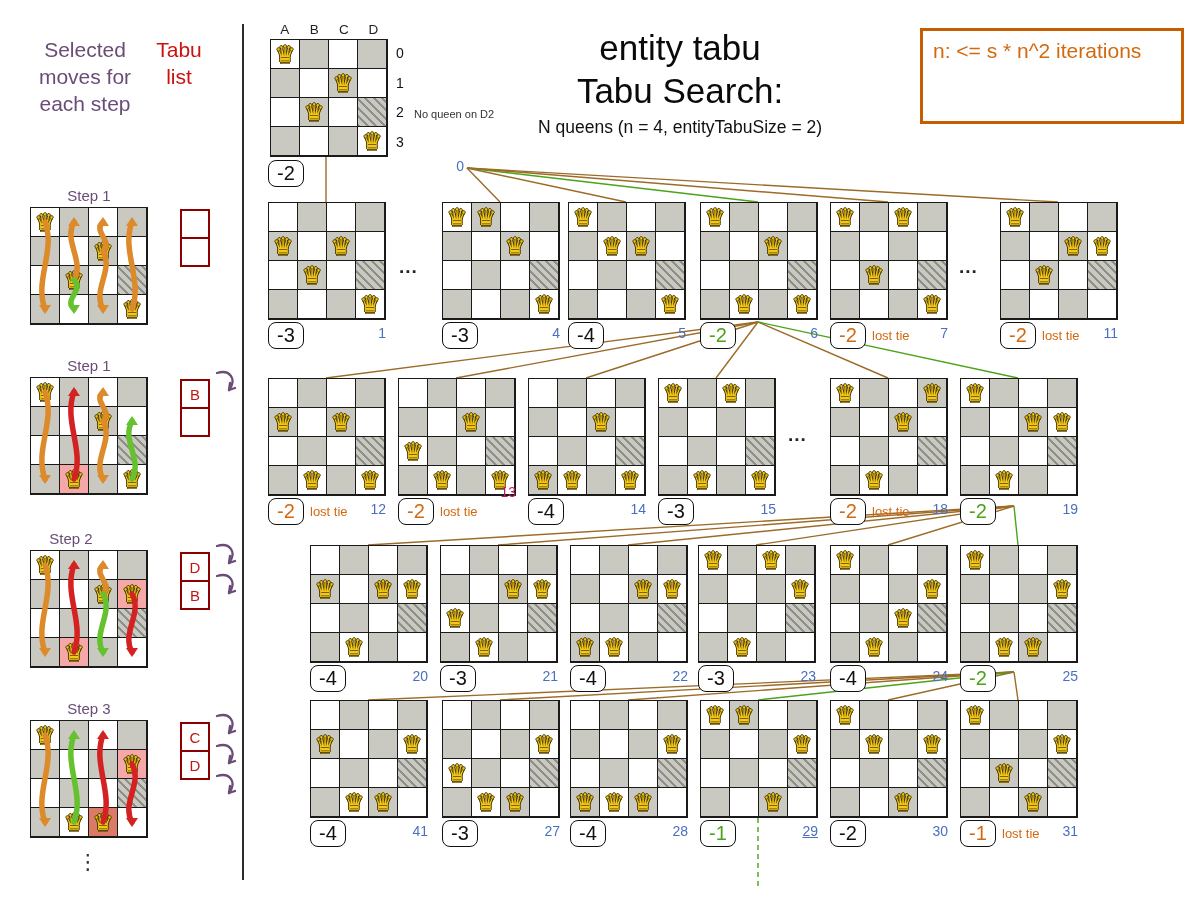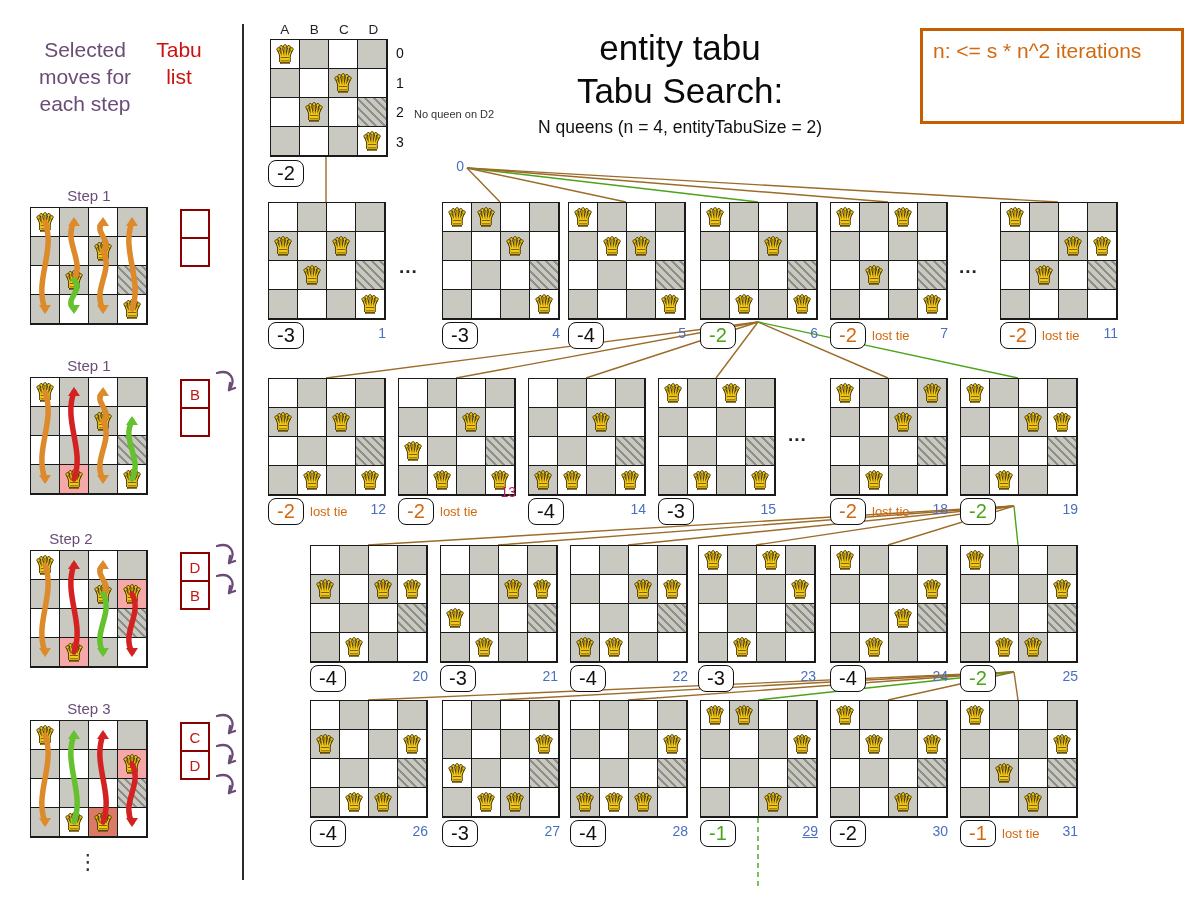--- a/index.html
+++ b/index.html
@@ -660,21 +660,21 @@
       <div class="cell dark"></div>
       <div class="cell light">
         <span class="queen">♛</span>
       </div>
       <div class="cell dark">
         <span class="queen">♛</span>
       </div>
       <div class="cell light"></div>
     </div>
     <div class="score" style="position: absolute; left: 310px; top: 820px; color: rgb(17, 17, 17);">-4</div>
-    <div class="idx" style="position: absolute; left: 396px; top: 823px; color: rgb(74, 111, 192);">26</div>
+    <div class="idx" style="position: absolute; left: 396px; top: 823px; color: rgb(74, 111, 192);">41</div>
     <div class="board" style="position: absolute; left: 442px; top: 700px;">
       <div class="cell light"></div>
       <div class="cell dark"></div>
       <div class="cell light"></div>
       <div class="cell dark"></div>
       <div class="cell dark"></div>
       <div class="cell light"></div>
       <div class="cell dark"></div>
       <div class="cell light">
         <span class="queen">♛</span>

